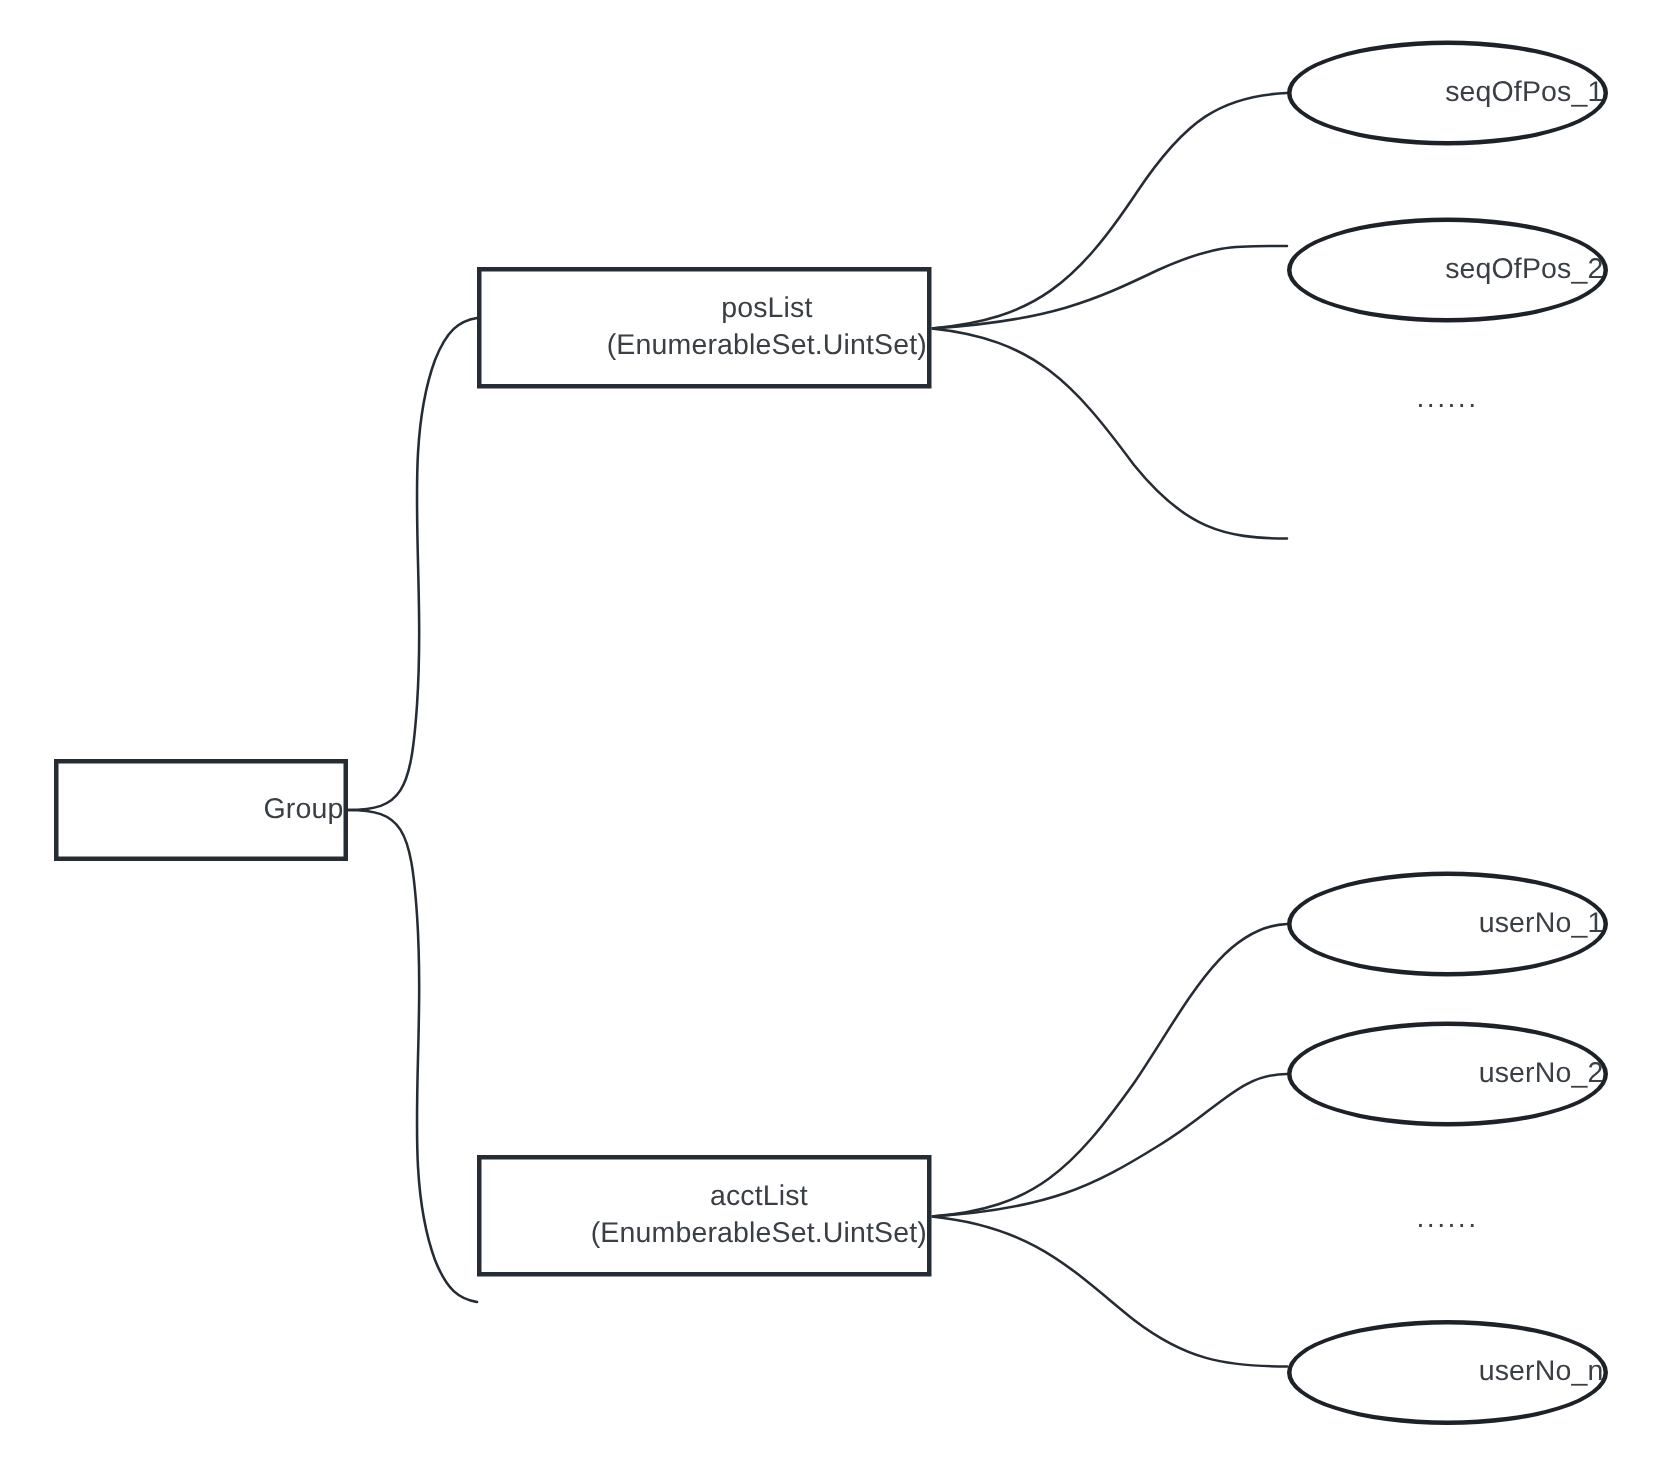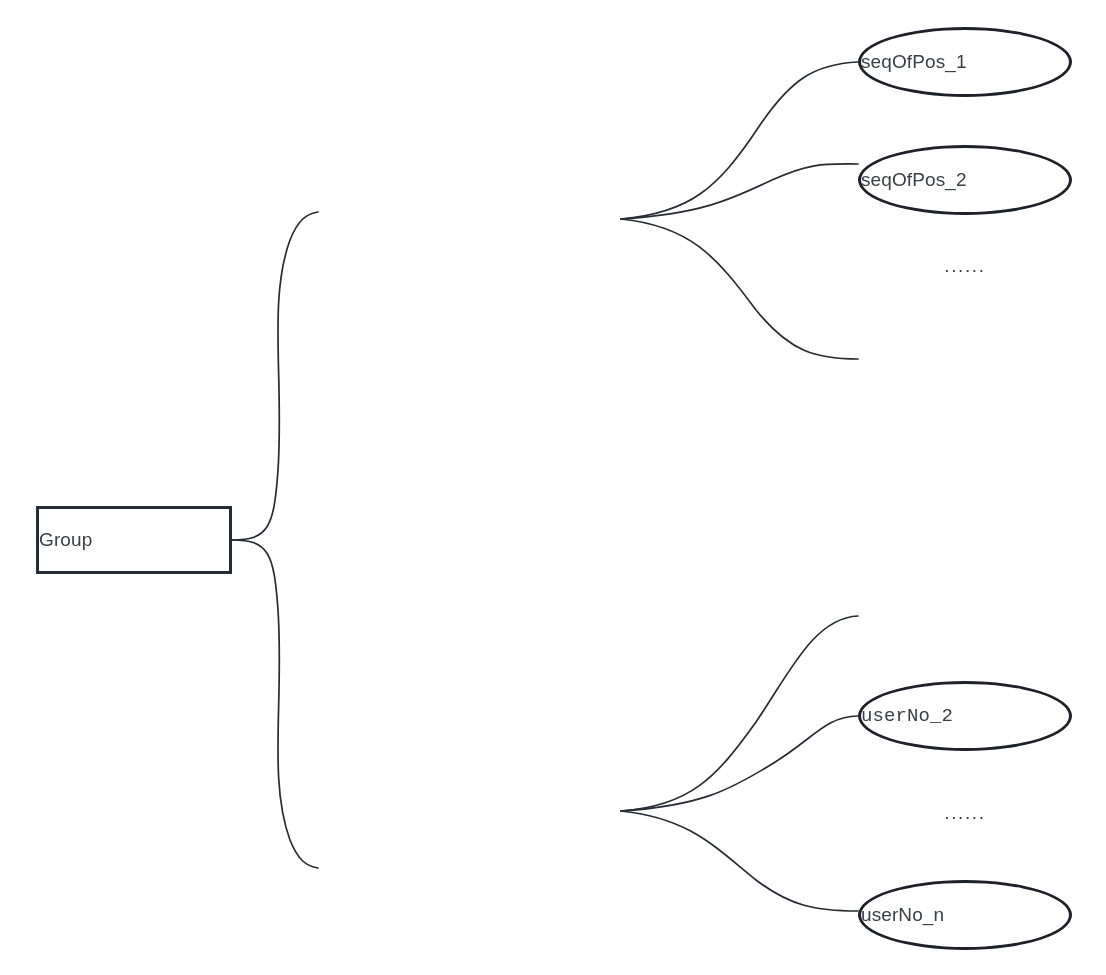--- a/index.html
+++ b/index.html
@@ -24,21 +24,21 @@
     top: 0;
     width: 1106px;
     height: 975px;
     pointer-events: none;
   }
   .node {
     position: absolute;
     box-sizing: border-box;
     display: flex;
     align-items: center;
-    justify-content: flex-start;
+    justify-content: flex-end;
     text-align: center;
     color: #3a3f45;
     background: #ffffff;
   }
   .node-rect {
     border: 3px solid #262c33;
     font-size: 19px;
     line-height: 1.30;
     letter-spacing: 0.1px;
   }
@@ -88,33 +88,48 @@
       <path d="M 621,811 C 700,806 730,790 772,764 C 812,740 826,716 858,716"></path>
 
       <path d="M 621,811 C 690,818 716,848 756,880 C 790,906 816,911 858,911"></path>
     </g>
   </svg>
 
   <div class="node node-rect" style="left:36px; top:506px; width:196px; height:68px;">
     <span class="label-line">Group</span>
   </div>
 
+  <div class="node node-rect" style="left:318px; top:178px; width:303px; height:81px;">
+    <span>
+      <span class="label-line">posList</span>
+      <span class="label-line">(EnumerableSet.UintSet)</span>
+    </span>
+  </div>
 
+  <div class="node node-rect" style="left:318px; top:770px; width:303px; height:81px;">
+    <span>
+      <span class="label-line">acctList</span>
+      <span class="label-line">(EnumberableSet.UintSet)</span>
+    </span>
+  </div>
 
   <div class="node node-ellipse" style="left:858px; top:27px; width:214px; height:70px;">
     <span>seqOfPos_1</span>
   </div>
   <div class="node node-ellipse" style="left:858px; top:145px; width:214px; height:70px;">
     <span>seqOfPos_2</span>
   </div>
   <div class="ellipsis-mark" style="left:915px; top:252px; width:100px; height:26px;">
     <span>......</span>
   </div>
 
-  <div class="node node-ellipse" style="left:858px; top:681px; width:214px; height:70px;font-family:Liberation Mono, monospace;">
+  <div class="node node-ellipse" style="left:858px; top:581px; width:214px; height:70px;">
+    <span>userNo_1</span>
+  </div>
+  <div class="node node-ellipse" style="left:858px; top:681px; width:214px; height:70px;">
     <span>userNo_2</span>
   </div>
   <div class="ellipsis-mark" style="left:915px; top:799px; width:100px; height:26px;">
     <span>......</span>
   </div>
   <div class="node node-ellipse" style="left:858px; top:880px; width:214px; height:70px;">
     <span>userNo_n</span>
   </div>
 
 </div>

